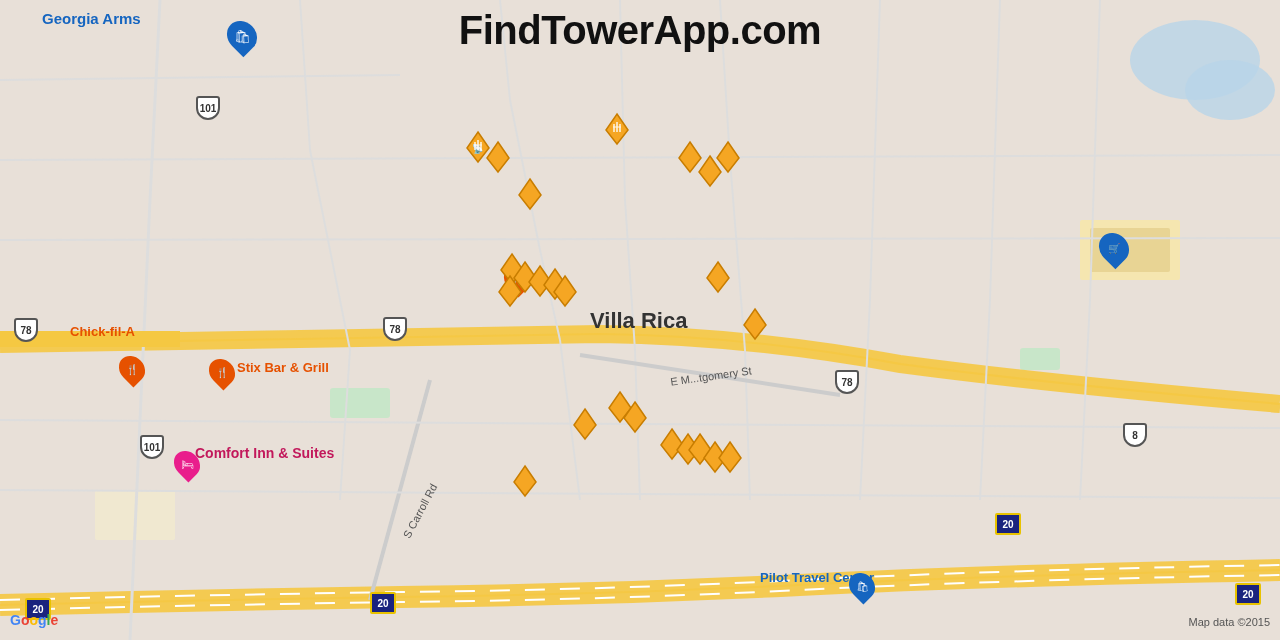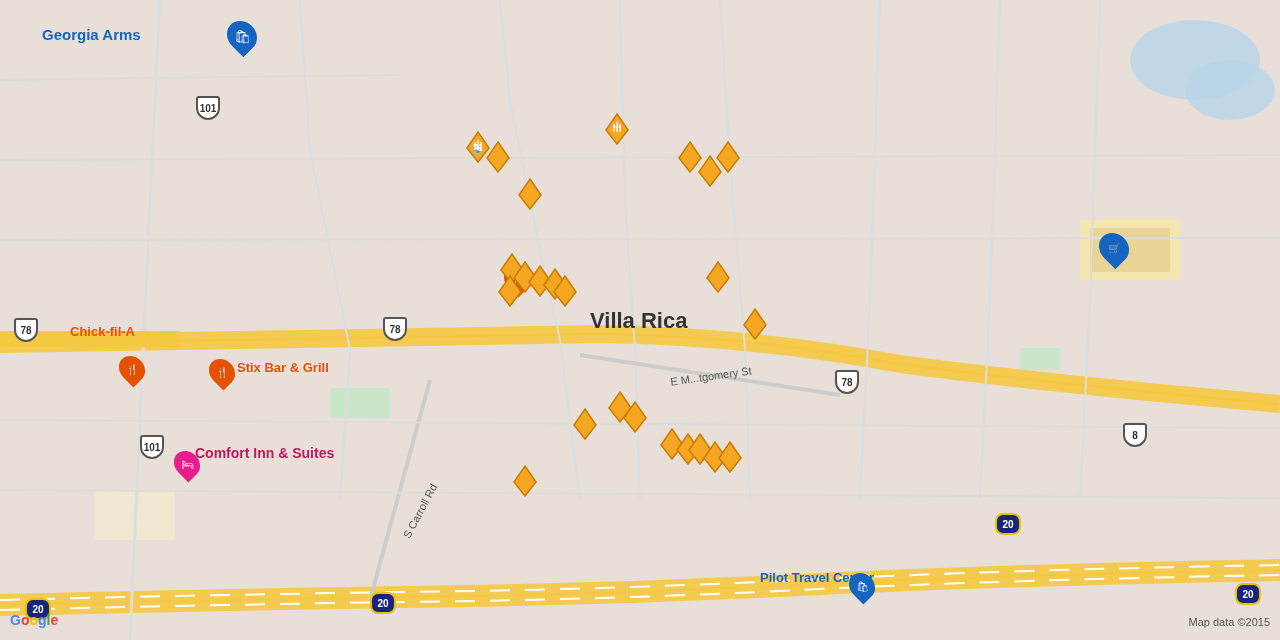--- a/index.html
+++ b/index.html
@@ -135,21 +135,21 @@
       font-size: 10px;
       font-weight: bold;
       color: #333;
       background: white;
     }
 
     .shield-interstate {
       width: 26px;
       height: 22px;
       background: #1a237e;
-      border-radius: 8px;
+      border-radius: 2px;
       display: flex;
       align-items: center;
       justify-content: center;
       font-size: 10px;
       font-weight: bold;
       color: white;
       border: 2px solid #e8c200;
     }
 
     
@@ -229,29 +229,30 @@
     <line x1="0" y1="420" x2="1280" y2="428" stroke="#ddd" stroke-width="2"></line>
     <line x1="0" y1="490" x2="1280" y2="498" stroke="#ddd" stroke-width="2"></line>
 
     <line x1="580" y1="355" x2="840" y2="395" stroke="#ccc" stroke-width="4"></line>
 
     <line x1="0" y1="335" x2="180" y2="335" stroke="#f5c842" stroke-width="8"></line>
     <line x1="0" y1="343" x2="180" y2="343" stroke="#f5c842" stroke-width="8"></line>
 
   </svg>
 
+  <div id="title-overlay">FindTowerApp.com</div>
 
   <div id="villa-rica-label">Villa Rica</div>
 
   <div class="marker-pin" style="left:228px; top:20px;">
     <div class="pin-body blue">
       <span class="pin-icon">🛍</span>
     </div>
   </div>
-  <div class="place-label" style="left:42px; top:26px;">
+  <div class="place-label" style="left:42px; top:10px;">
     <span class="label-text blue" style="font-size:15px; font-weight:600; color:#1565c0;">Georgia Arms</span>
   </div>
 
   <div class="marker-pin" style="left:1100px; top:232px;">
     <div class="pin-body blue">
       <span class="pin-icon" style="font-size:10px;">🛒</span>
     </div>
   </div>
 
   <div class="marker-pin" style="left:505px; top:265px;">

